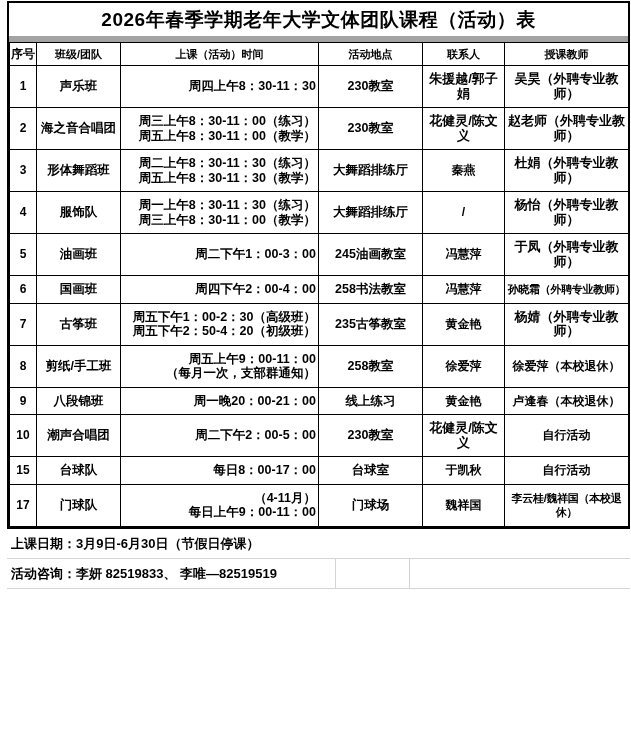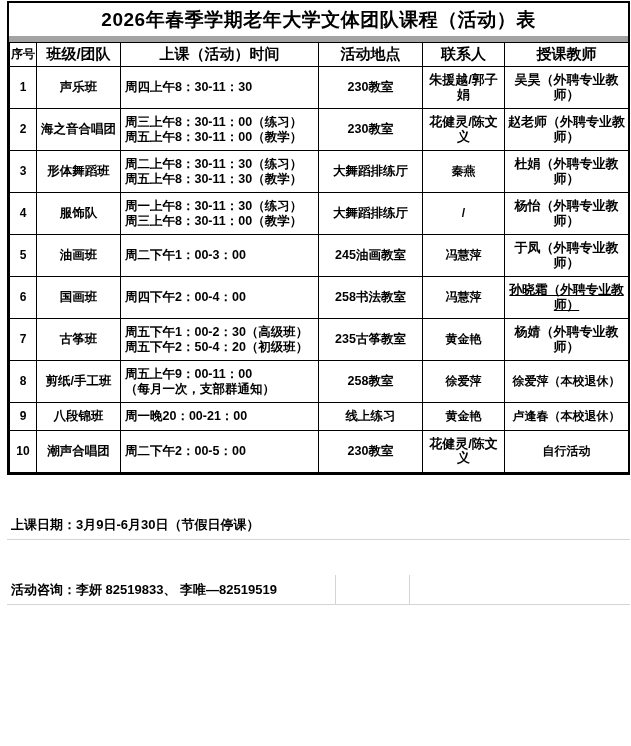--- a/index.html
+++ b/index.html
@@ -10,35 +10,35 @@
   }
   .sheet{padding-left:7px;padding-top:1px;}
   .tblwrap{width:619px;border:2px solid #000;}
   .title{
     font-size:19px;text-align:center;
     padding:4px 0 3px 0;border-bottom:6px solid #a3a3a3;
     letter-spacing:0.5px;white-space:nowrap;
   }
   table{border-collapse:collapse;width:100%;table-layout:fixed;}
   th,td{border:1.5px solid #000;box-sizing:border-box;}
-  th{font-size:15px;height:23px;padding:2px 0;white-space:nowrap;overflow:hidden;}
+  th{font-size:11px;height:23px;padding:2px 0;white-space:nowrap;overflow:hidden;}
   th.c0{font-size:12px;font-family:Liberation Serif, serif;}
   td{
     font-size:12.5px;text-align:center;vertical-align:middle;
     padding:6px 2px;line-height:14.5px;white-space:pre-line;overflow:hidden;
   }
   td.c0{font-size:12px;}
-  td.c2{text-align:left;padding-left:4px;}
+  td.c2{text-align:right;padding-left:4px;}
   td.c4,td.c5{font-size:12px;}
   td.s{font-size:13px;}
-  td.xs{font-size:13px;letter-spacing:-0.3px;text-decoration:underline;}
+  td.xs{font-size:11px;letter-spacing:-0.3px;}
   .footer-line{
     width:619px;font-size:13px;position:relative;
     padding:6px 0 5px 4px;border-bottom:1px solid #d4d4d4;
-    white-space:nowrap;overflow:hidden;margin-top:35px;
+    white-space:nowrap;overflow:hidden;
   }
   .vline{position:absolute;top:0;bottom:0;width:1px;background:#d4d4d4;}
   .vline.v1{left:328px;}
   .vline.v2{left:402px;}
 </style>
 </head>
 <body>
 
 <div class="sheet">
 
@@ -143,20 +143,37 @@
             <td class="c5">卢逢春（本校退休）</td>
           </tr>
           <tr>
             <td class="c0">10</td>
             <td class="c1">潮声合唱团</td>
             <td class="c2">周二下午2：00-5：00</td>
             <td class="c3">230教室</td>
             <td class="c4 s">花健灵/陈文义</td>
             <td class="c5">自行活动</td>
           </tr>
+          <tr>
+            <td class="c0">15</td>
+            <td class="c1">台球队</td>
+            <td class="c2">每日8：00-17：00</td>
+            <td class="c3">台球室</td>
+            <td class="c4">于凯秋</td>
+            <td class="c5">自行活动</td>
+          </tr>
+          <tr>
+            <td class="c0">17</td>
+            <td class="c1">门球队</td>
+            <td class="c2">（4-11月）
+每日上午9：00-11：00</td>
+            <td class="c3">门球场</td>
+            <td class="c4">魏祥国</td>
+            <td class="c5 xs">李云桂/魏祥国（本校退休）</td>
+          </tr>
         </tbody>
     </table>
   </div>
 
   <div class="footer-line">
     <span>上课日期：3月9日-6月30日（节假日停课）</span>
   </div>
 
   <div class="footer-line">
     <span>活动咨询：李妍 82519833、 李唯—82519519</span>

